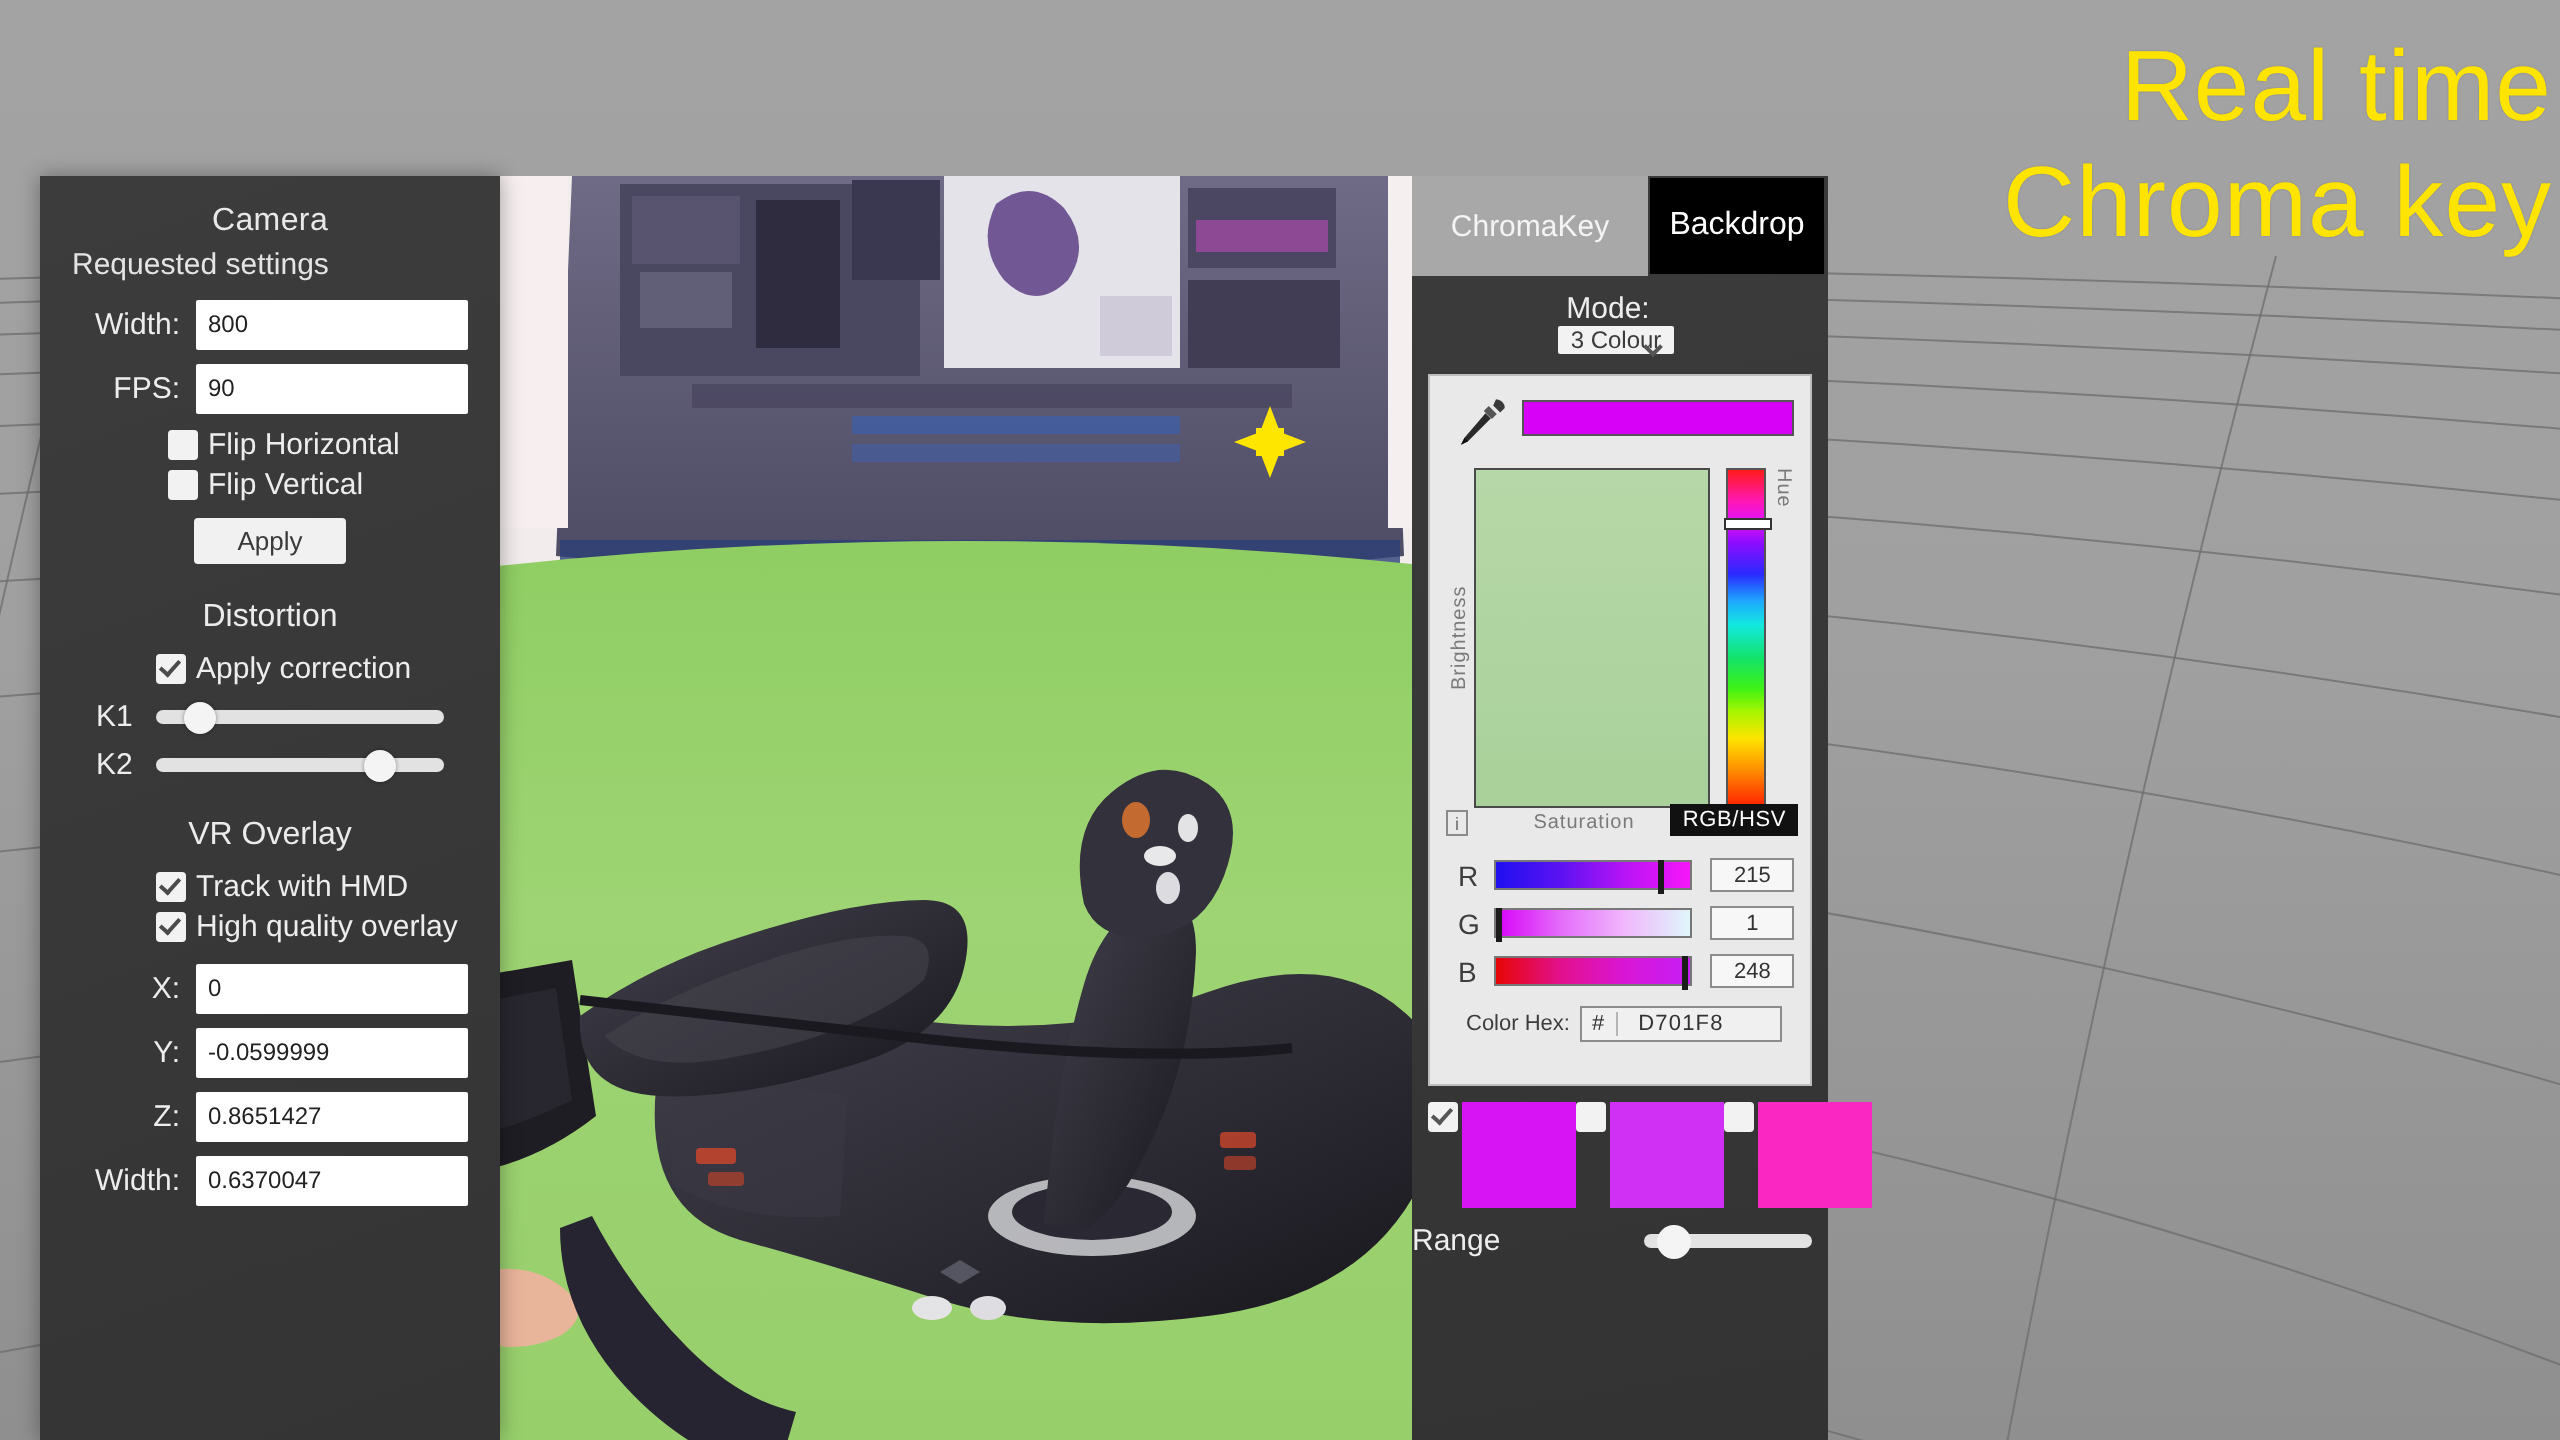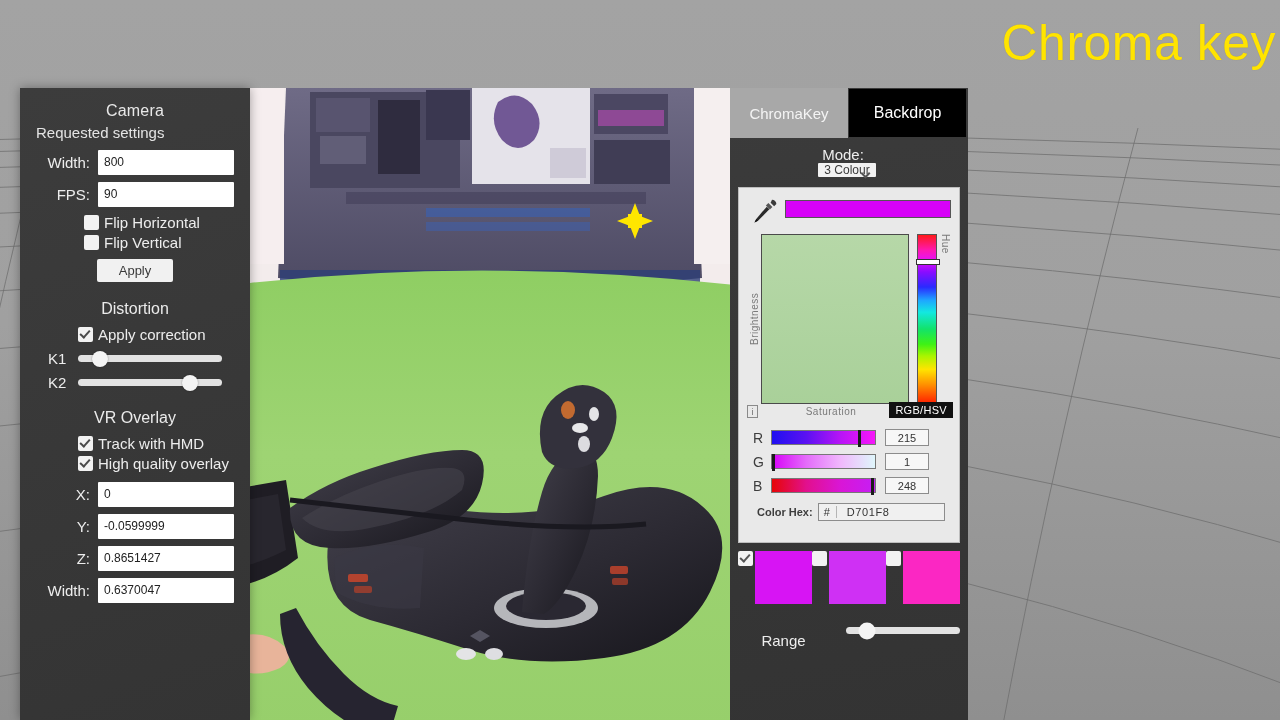--- a/index.html
+++ b/index.html
@@ -85,22 +85,22 @@
   
   #camera-feed {
     position: absolute; left: 250px; top: 88px;
     width: 480px; height: 632px; overflow: hidden;
     background: #8fd06a;
   }
   #camera-feed svg { display: block; }
 
   
   #chroma-panel {
-    position: absolute; left: 730px; top: 88px;
-    width: 238px; height: 632px;
+    position: absolute; left: 706px; top: 88px;
+    width: 208px; height: 632px;
     background: linear-gradient(170deg,#3b3b3b,#333);
     color: #eee;
   }
   #tabbar { display: flex; height: 50px; }
   #tab-chromakey {
     flex: 0 0 118px; background: #a8a8a8; color: #f4f4f4;
     display: flex; align-items: center; justify-content: center;
     font-size: 15px; cursor: pointer;
   }
   #tab-backdrop {
@@ -179,21 +179,21 @@
   }
   .rgb-track .rknob {
     position: absolute; top: -1px; width: 3px; height: 17px; background: #1b1b1b;
   }
   .rgb-val {
     margin-left: 9px; width: 44px; height: 17px; background: #f7f7f7;
     border: 1px solid #8c8c8c; font-size: 11px; color: #333;
     text-align: center; line-height: 16px;
   }
   #hex-row { display: flex; align-items: center; margin: 9px 0 0 10px; }
-  #hex-label { font-size: 11px; color: #3d3d3d; margin-right: 5px; font-weight: bold; }
+  #hex-label { font-size: 11px; color: #3d3d3d; margin-right: 5px; }
   #hex-field {
     flex: 1; margin-right: 6px; height: 18px; background: #f0f0f0;
     border: 1px solid #8c8c8c; display: flex; align-items: center;
     font-size: 11px; color: #333;
   }
   #hex-field .hash { padding: 0 6px 0 5px; border-right: 1px solid #b5b5b5; }
   #hex-field .hv { padding-left: 10px; letter-spacing: .6px; }
   #swatches { display: flex; align-items: flex-start; padding: 8px 2px 0 8px; }
   .sw-item { display: flex; align-items: flex-start; }
   .sw-cb {
@@ -202,21 +202,21 @@
   }
   .sw-cb.checked::after {
     content: ""; position: absolute; left: 4px; top: 1px;
     width: 4px; height: 8px; border: solid #555;
     border-width: 0 2px 2px 0; transform: rotate(42deg);
   }
   .sw-color { width: 57px; height: 53px; }
   .bslider-row { display: flex; align-items: center; margin: 8px 8px 0 0; }
   .bslider-row .bl {
     font-size: 15px; color: #ededed; width: 116px;
-    text-align: center; padding-right: 9px; flex: none; margin-top: 20px;
+    text-align: left; padding-right: 9px; flex: none;
   }
   .btrk {
     position: relative; flex: 1; height: 7px; background: #e2e2e2; border-radius: 4px;
   }
   .btrk .bknob {
     position: absolute; top: 50%; width: 17px; height: 17px;
     background: #f4f4f4; border-radius: 50%; transform: translate(-50%,-50%);
   }
 
   
@@ -516,14 +516,15 @@
 
   <div class="bslider-row">
     <span class="bl">Range</span>
     <span class="btrk">
       <span class="bknob" id="range-knob" style="left: 18%;"></span>
     </span>
   </div>
 </div>
 
 <div id="title-overlay" style="color: rgb(255, 228, 0);">
+  <div>Real time</div>
   <div>Chroma key</div>
 </div>
 
 </body></html>

